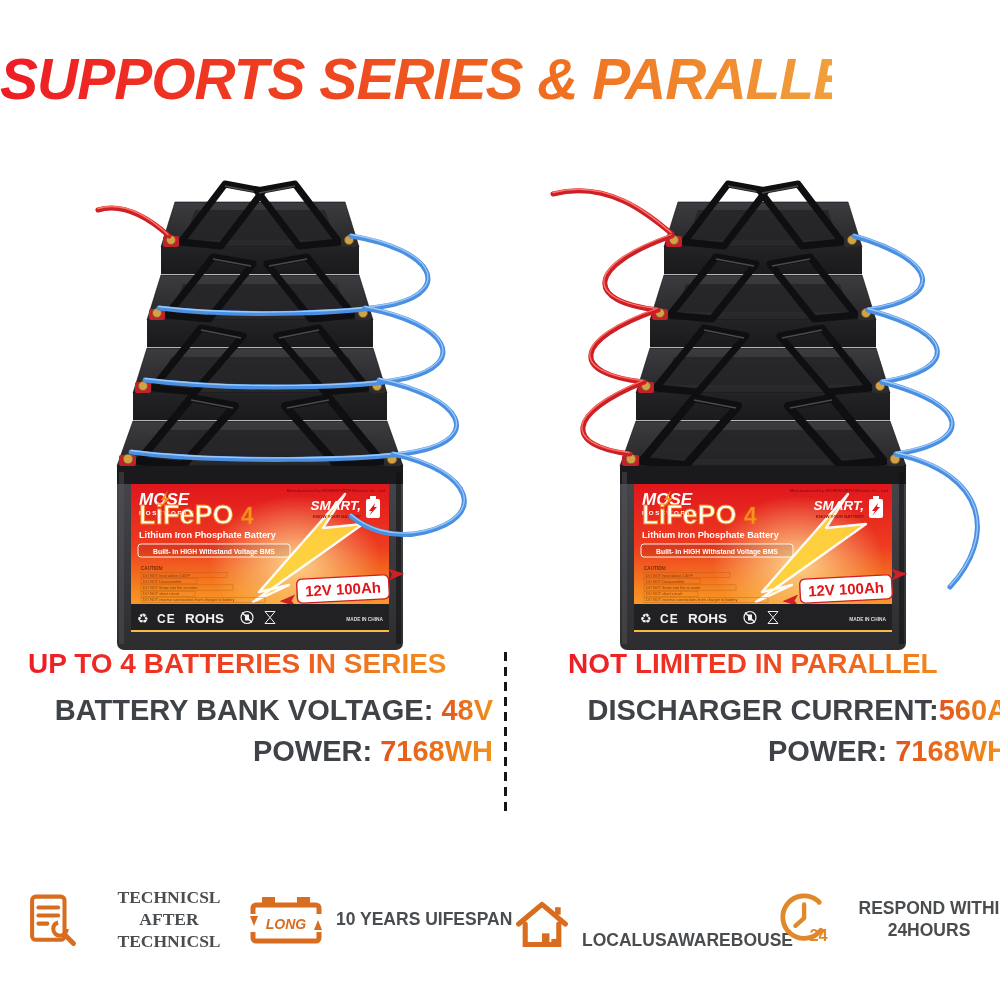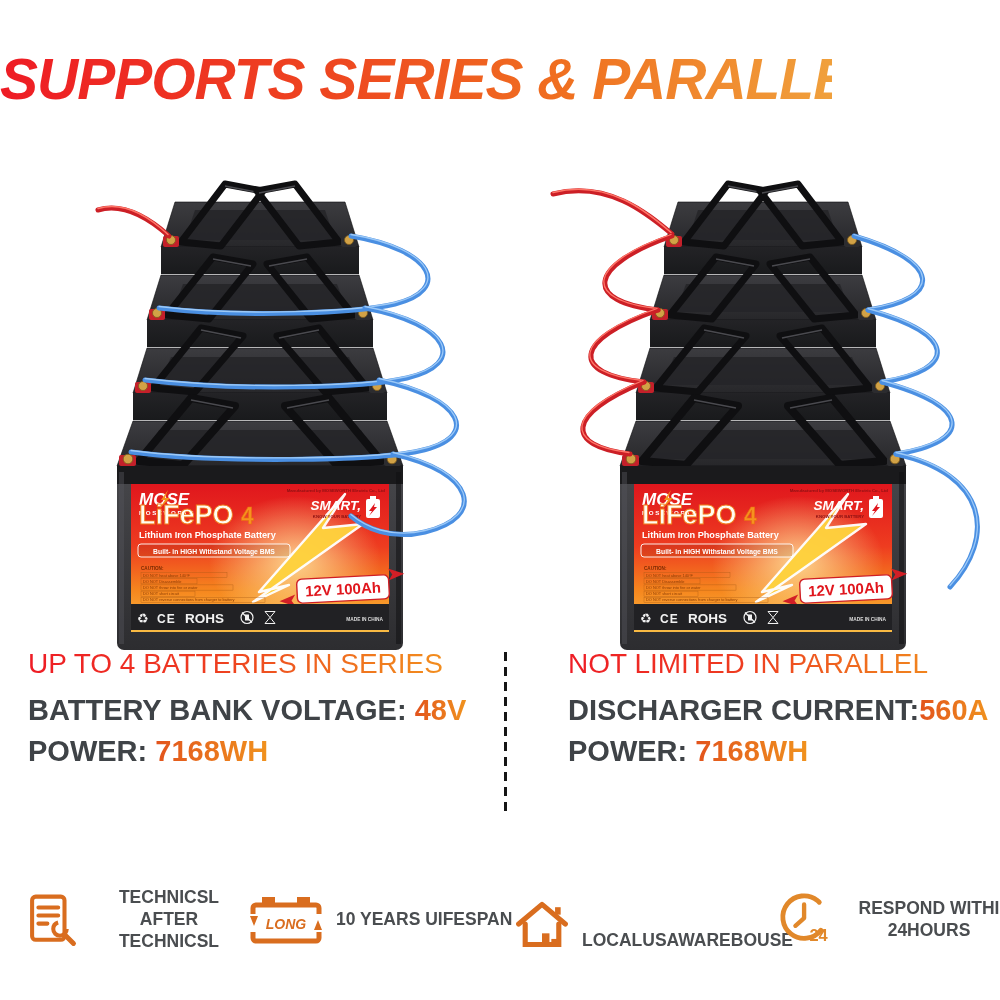--- a/index.html
+++ b/index.html
@@ -13,33 +13,33 @@
          background:linear-gradient(90deg,#ee1c25 0%,#ee4420 38%,#f07020 68%,#f0a03c 100%);
          -webkit-background-clip:text;background-clip:text;color:transparent;white-space:nowrap;}
 
   .stack{position:absolute;width:430px;height:480px;}
   .stack.series{left:95px;top:172px;}
   .stack.parallel{left:598px;top:172px;}
 
   .col{position:absolute;top:648px;width:465px;}
   .col.left{left:28px;}
   .col.right{left:553px;width:440px;margin-left:15px;}
-  .col h2{margin:0 0 10px 0;font-size:28px;font-weight:400;letter-spacing:0;
+  .col h2{margin:0 0 10px 0;font-size:28px;font-weight:700;letter-spacing:0;
           background:linear-gradient(90deg,#ee1c25 0%,#ee3d20 40%,#f07b1e 75%,#f49a1d 100%);
           -webkit-background-clip:text;background-clip:text;color:transparent;white-space:nowrap;}
-  .spec{font-size:29px;font-weight:600;color:#3f4347;line-height:41px;white-space:nowrap;}
+  .spec{font-size:29px;font-weight:600;color:#3f4347;line-height:41px;white-space:nowrap;text-align:right;}
   .spec .val{background:linear-gradient(90deg,#e2531c,#f0921e);
              -webkit-background-clip:text;background-clip:text;color:transparent;font-weight:700;}
 
   .divider{position:absolute;left:504px;top:652px;width:3px;height:164px;
            background:repeating-linear-gradient(#151515 0 9px,transparent 9px 15px);}
 
   .foot-item{position:absolute;display:flex;align-items:center;gap:12px;top:888px;height:64px;}
   .foot-item .txt{font-size:17.5px;font-weight:700;color:#4a4d50;line-height:1.25;text-align:center;}
-  .fi1{left:24px;}  .fi1 .txt{width:158px;}
+  .fi1{left:24px;}  .fi1 .txt{width:158px;font-family:Liberation Serif, serif;}
   .fi2{left:248px;} .fi3{left:514px;align-items:flex-end;} .fi4{left:778px;} .fi4 .txt{width:162px;}
 </style>
 </head>
 <body>
 
 <div class="canvas">
 
   <svg width="0" height="0" style="position:absolute" aria-hidden="true">
     <defs>
       <linearGradient id="gTop" x1="0" y1="0" x2="0" y2="1">

